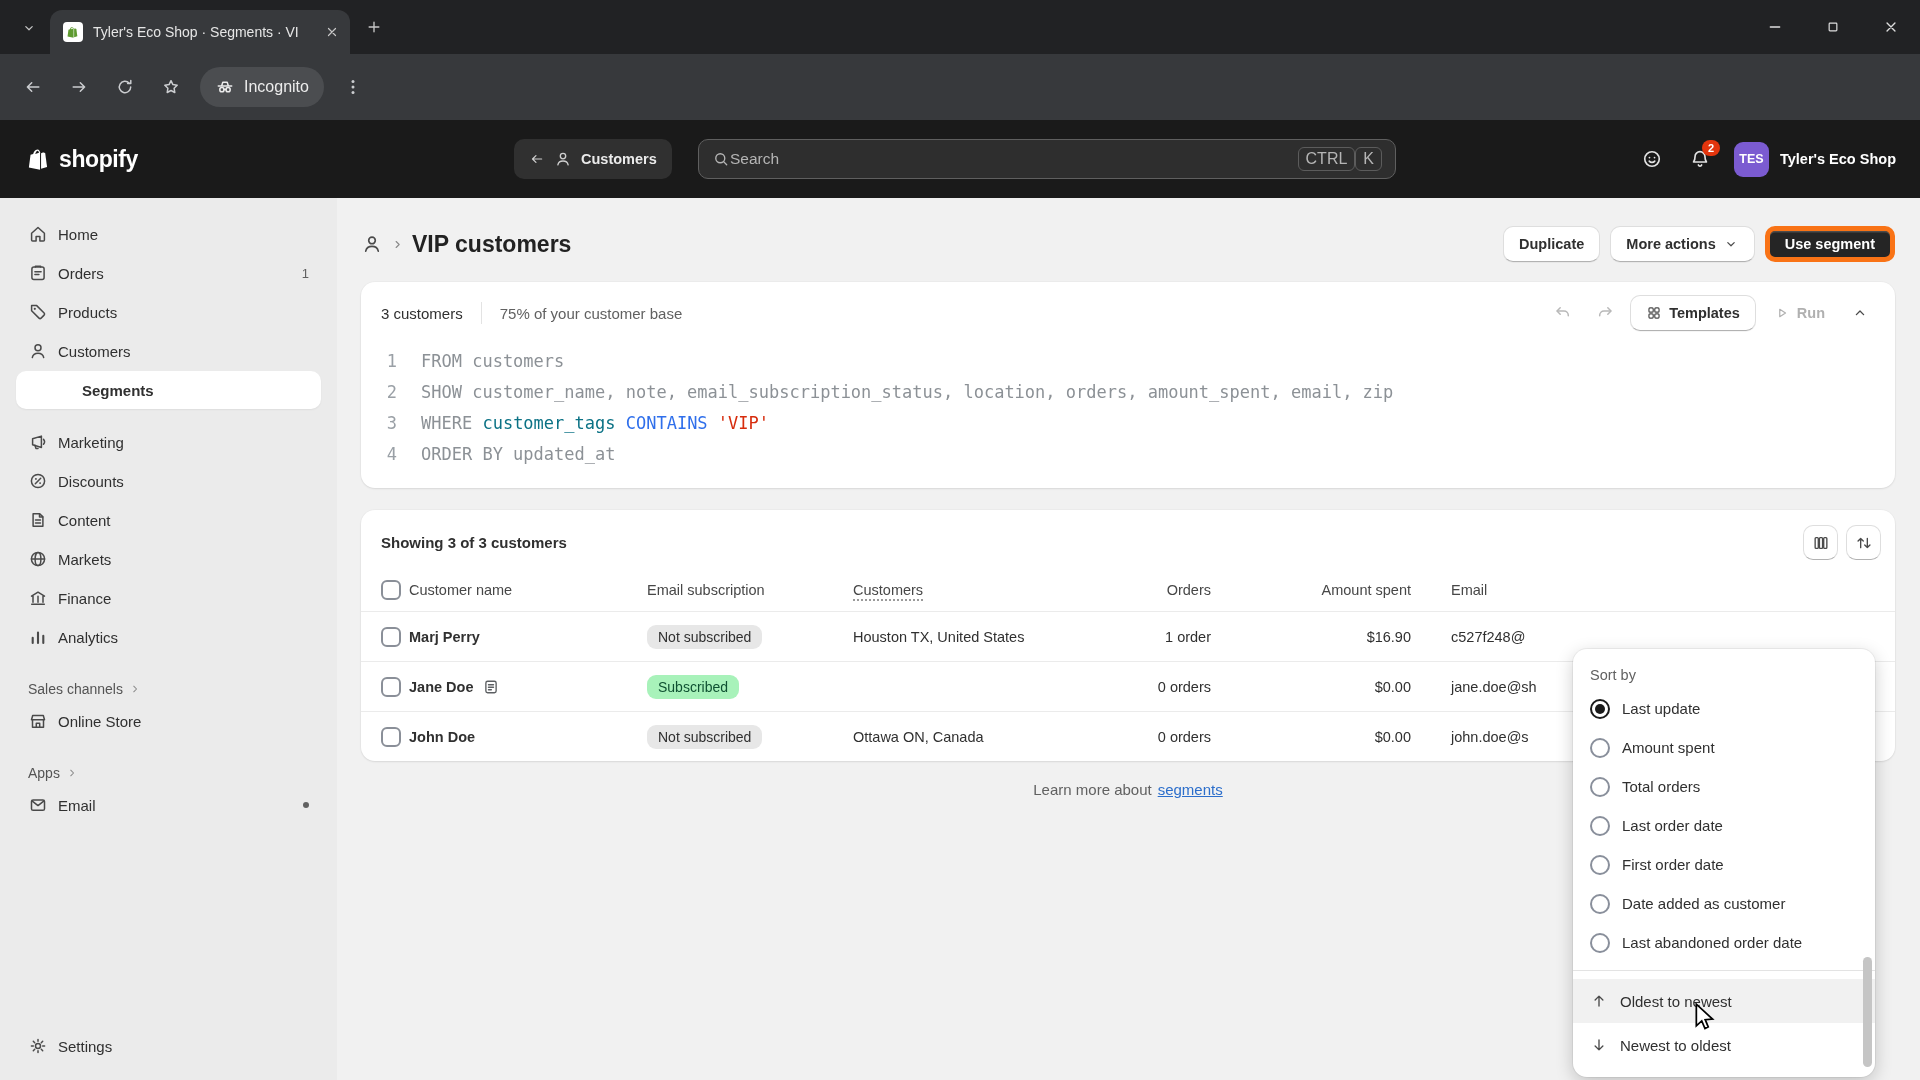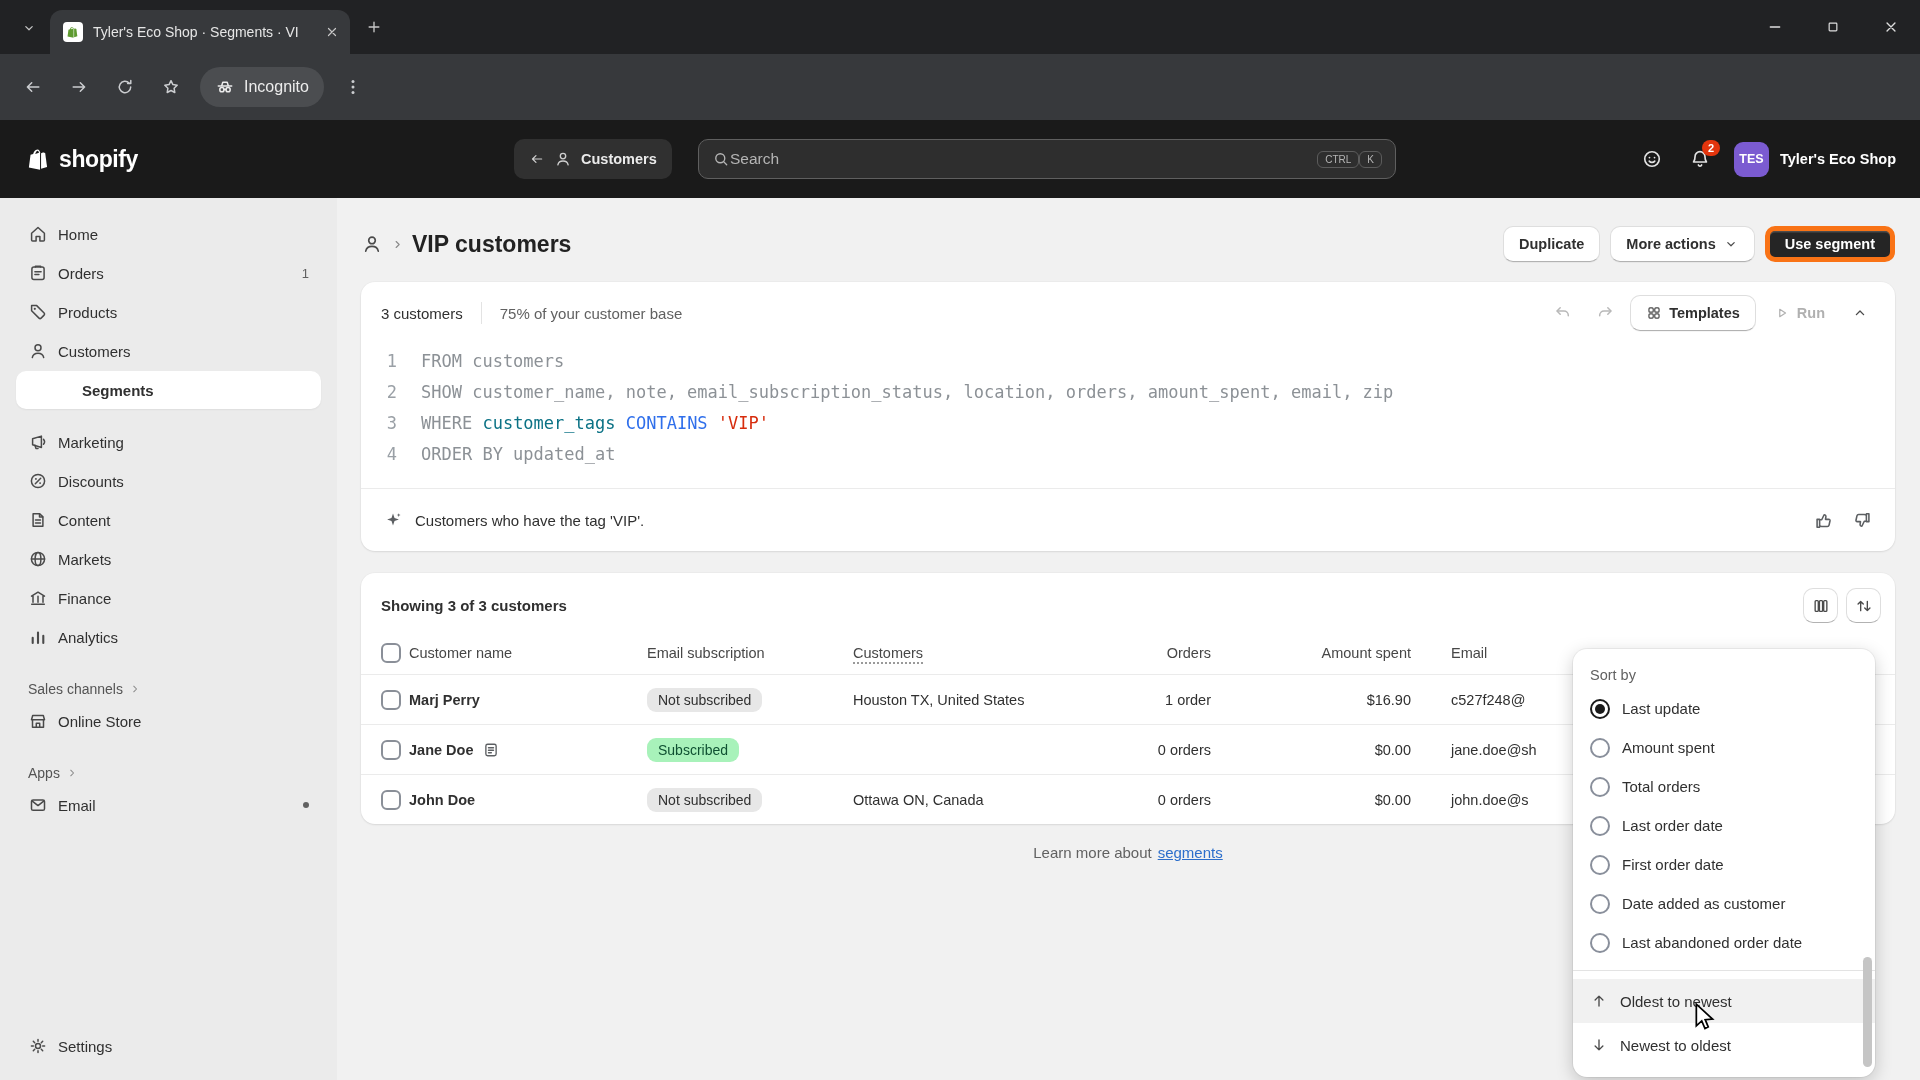--- a/index.html
+++ b/index.html
@@ -28,21 +28,21 @@
   .incog{height:40px;border-radius:20px;background:#4b4d50;display:flex;align-items:center;gap:9px;padding:0 15px;color:#ececec;font-size:16px;margin:0 4px}
 
   
   .topbar{height:78px;background:#1a1a1a;position:relative;display:flex;align-items:center;flex:none}
   .brand{display:flex;align-items:center;gap:7px;color:#fff;padding-left:26px}
   .brand-name{font-size:23px;font-weight:700;letter-spacing:-.4px}
   .tb-customers{position:absolute;left:514px;top:19px;height:40px;background:#303030;border-radius:10px;display:flex;align-items:center;gap:9px;padding:0 15px;color:#ebebeb;font-size:14.5px;font-weight:600}
   .tb-customers .ic{color:#cfcfcf}
   .tb-search{position:absolute;left:698px;top:19px;width:698px;height:40px;background:#2e2e2e;border:1px solid #5f5f5f;border-radius:10px;display:flex;align-items:center;padding:0 13px;color:#b5b5b5}
   .tb-search-label{font-size:15.5px;flex:1}
-  .kbd{border:1px solid #5c5c5c;border-radius:6px;font-size:10px;padding:2px 7px;color:#b5b5b5}
+  .kbd{border:1px solid #5c5c5c;border-radius:6px;font-size:16px;padding:2px 7px;color:#b5b5b5}
   .tb-right{position:absolute;right:18px;display:flex;align-items:center;gap:8px}
   .tb-iconbtn{width:40px;height:40px;border-radius:10px;display:flex;align-items:center;justify-content:center;color:#e3e3e3;position:relative}
   .notif-badge{position:absolute;top:1px;right:0;min-width:18px;height:16px;border-radius:9px;background:var(--notification-badge,#e3350d);color:#fff;font-size:11px;font-weight:700;display:flex;align-items:center;justify-content:center;padding:0 4px}
   .store-chip{display:flex;align-items:center;gap:11px;padding:4px 6px;border-radius:10px}
   .avatar{width:35px;height:35px;border-radius:9px;background:var(--accent-avatar,#7b5bd1);color:#fff;font-size:12.5px;font-weight:700;display:flex;align-items:center;justify-content:center}
   .store-name{color:#fff;font-size:14.5px;font-weight:600}
 
   
   .app{flex:1;display:flex;min-height:0}
   .sidebar{width:337px;background:#ebebeb;display:flex;flex-direction:column;padding:16px 0 14px;flex:none}
@@ -563,43 +563,20 @@
   </div>
             <div class="code-line">
     <span class="ln">3</span>
     <span class="code-text"><span class="tok-muted">WHERE </span><span class="tok-field">customer_tags </span><span class="tok-op">CONTAINS </span><span class="tok-str">'VIP'</span></span>
   </div>
             <div class="code-line">
     <span class="ln">4</span>
     <span class="code-text"><span class="tok-muted">ORDER BY updated_at</span></span>
   </div>
           </div>
-        <div class="ed-desc">
-          <span class="ic sparkle">
-              <svg viewBox="0 0 20 20" fill="none" stroke="currentColor" stroke-width="1.5" stroke-linecap="round" stroke-linejoin="round">
-                <path d="M10 3.6 11.5 8l4.4 1.5-4.4 1.5L10 15.4 8.5 11 4.1 9.5 8.5 8Z" fill="currentColor" stroke="none"></path>
-                <path d="m15.7 3.2.5 1.4 1.4.5-1.4.5-.5 1.4-.5-1.4-1.4-.5 1.4-.5Z" fill="currentColor" stroke="none"></path>
-              </svg>
-            </span>
-          <span class="desc-text">Customers who have the tag 'VIP'.</span>
-          <div class="desc-actions">
-            <span class="thumb ic">
-                <svg viewBox="0 0 20 20" fill="none" stroke="currentColor" stroke-width="1.5" stroke-linecap="round" stroke-linejoin="round">
-                  <path d="M6.3 9.3h2l2.3-4.8c1 0 1.8.8 1.7 1.8l-.4 2.6h3.2c.7 0 1.2.6 1.1 1.3l-.9 4.2c-.2.8-.8 1.3-1.6 1.3H8.3l-2-.4"></path>
-                  <path d="M6.3 8.9v7.6H3.9V8.9Z"></path>
-                </svg>
-              </span>
-            <span class="thumb down ic">
-                <svg viewBox="0 0 20 20" fill="none" stroke="currentColor" stroke-width="1.5" stroke-linecap="round" stroke-linejoin="round">
-                  <path d="M6.3 9.3h2l2.3-4.8c1 0 1.8.8 1.7 1.8l-.4 2.6h3.2c.7 0 1.2.6 1.1 1.3l-.9 4.2c-.2.8-.8 1.3-1.6 1.3H8.3l-2-.4"></path>
-                  <path d="M6.3 8.9v7.6H3.9V8.9Z"></path>
-                </svg>
-              </span>
-          </div>
-        </div>
       </section>
 
       <section class="card table-card">
         <div class="tc-head">
           <span class="tc-title">Showing 3 of 3 customers</span>
           <div class="tc-tools">
             <button class="icon-btn">
                 <span class="ic i18">
                   <svg viewBox="0 0 20 20" fill="none" stroke="currentColor" stroke-width="1.5" stroke-linecap="round" stroke-linejoin="round">
                     <rect x="3.5" y="4.1" width="3.5" height="11.8" rx="1"></rect>

